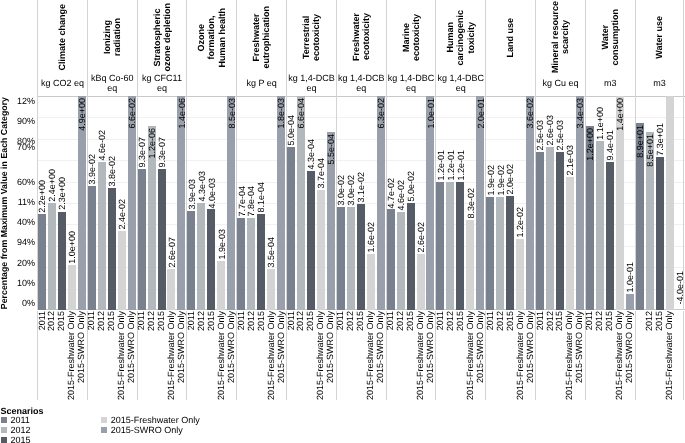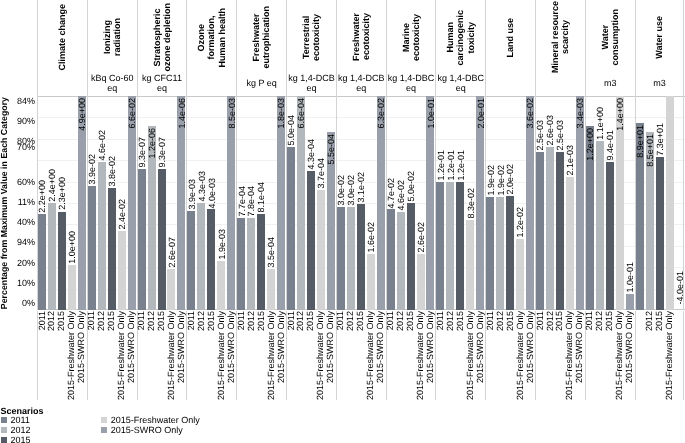--- a/index.html
+++ b/index.html
@@ -48,38 +48,39 @@
   .legsw{width:6.2px;height:5.8px;margin-right:3.4px;flex:0 0 auto;}
 </style>
 </head>
 <body>
 
 <div id="root">
 <div class="ytitle">
       <span class="vert">Percentage from Maximum Value in Each Category</span>
     </div>
 <div class="yticks">
-<div class="ytick" style="top:95.90px">84%</div>
+<div class="ytick" style="top:95.90px">12%</div>
 <div class="ytick" style="top:116.11px">90%</div>
 <div class="ytick" style="top:136.32px">80%</div>
 <div class="ytick" style="top:142px">70%</div>
 <div class="ytick" style="top:176.74px">60%</div>
 <div class="ytick" style="top:196.95px">11%</div>
 <div class="ytick" style="top:217.16px">40%</div>
 <div class="ytick" style="top:237.37px">94%</div>
 <div class="ytick" style="top:257.58px">20%</div>
 <div class="ytick" style="top:277.79px">10%</div>
 <div class="ytick" style="top:298.00px">0%</div>
 </div>
 <div class="table">
 <div class="hdrrow">
 <div class="col" style="left:0.00px;width:49.81px">
           <div class="catname">
             <span class="vert">Climate change</span>
           </div>
+          <div class="unit">kg CO2 eq</div>
         </div>
 <div class="col" style="left:49.81px;width:49.81px">
           <div class="catname">
             <span class="vert">Ionizing
 radiation</span>
           </div>
           <div class="unit">kBq Co-60
 eq</div>
         </div>
 <div class="col" style="left:99.62px;width:49.81px">
@@ -140,20 +141,21 @@
 <div class="col" style="left:448.27px;width:49.81px">
           <div class="catname">
             <span class="vert">Land use</span>
           </div>
         </div>
 <div class="col" style="left:498.08px;width:49.81px">
           <div class="catname">
             <span class="vert">Mineral resource
 scarcity</span>
           </div>
+          <div class="unit">kg Cu eq</div>
         </div>
 <div class="col" style="left:547.88px;width:49.81px">
           <div class="catname">
             <span class="vert">Water
 consumption</span>
           </div>
           <div class="unit">m3</div>
         </div>
 <div class="col last" style="left:597.69px;width:49.81px">
           <div class="catname">

